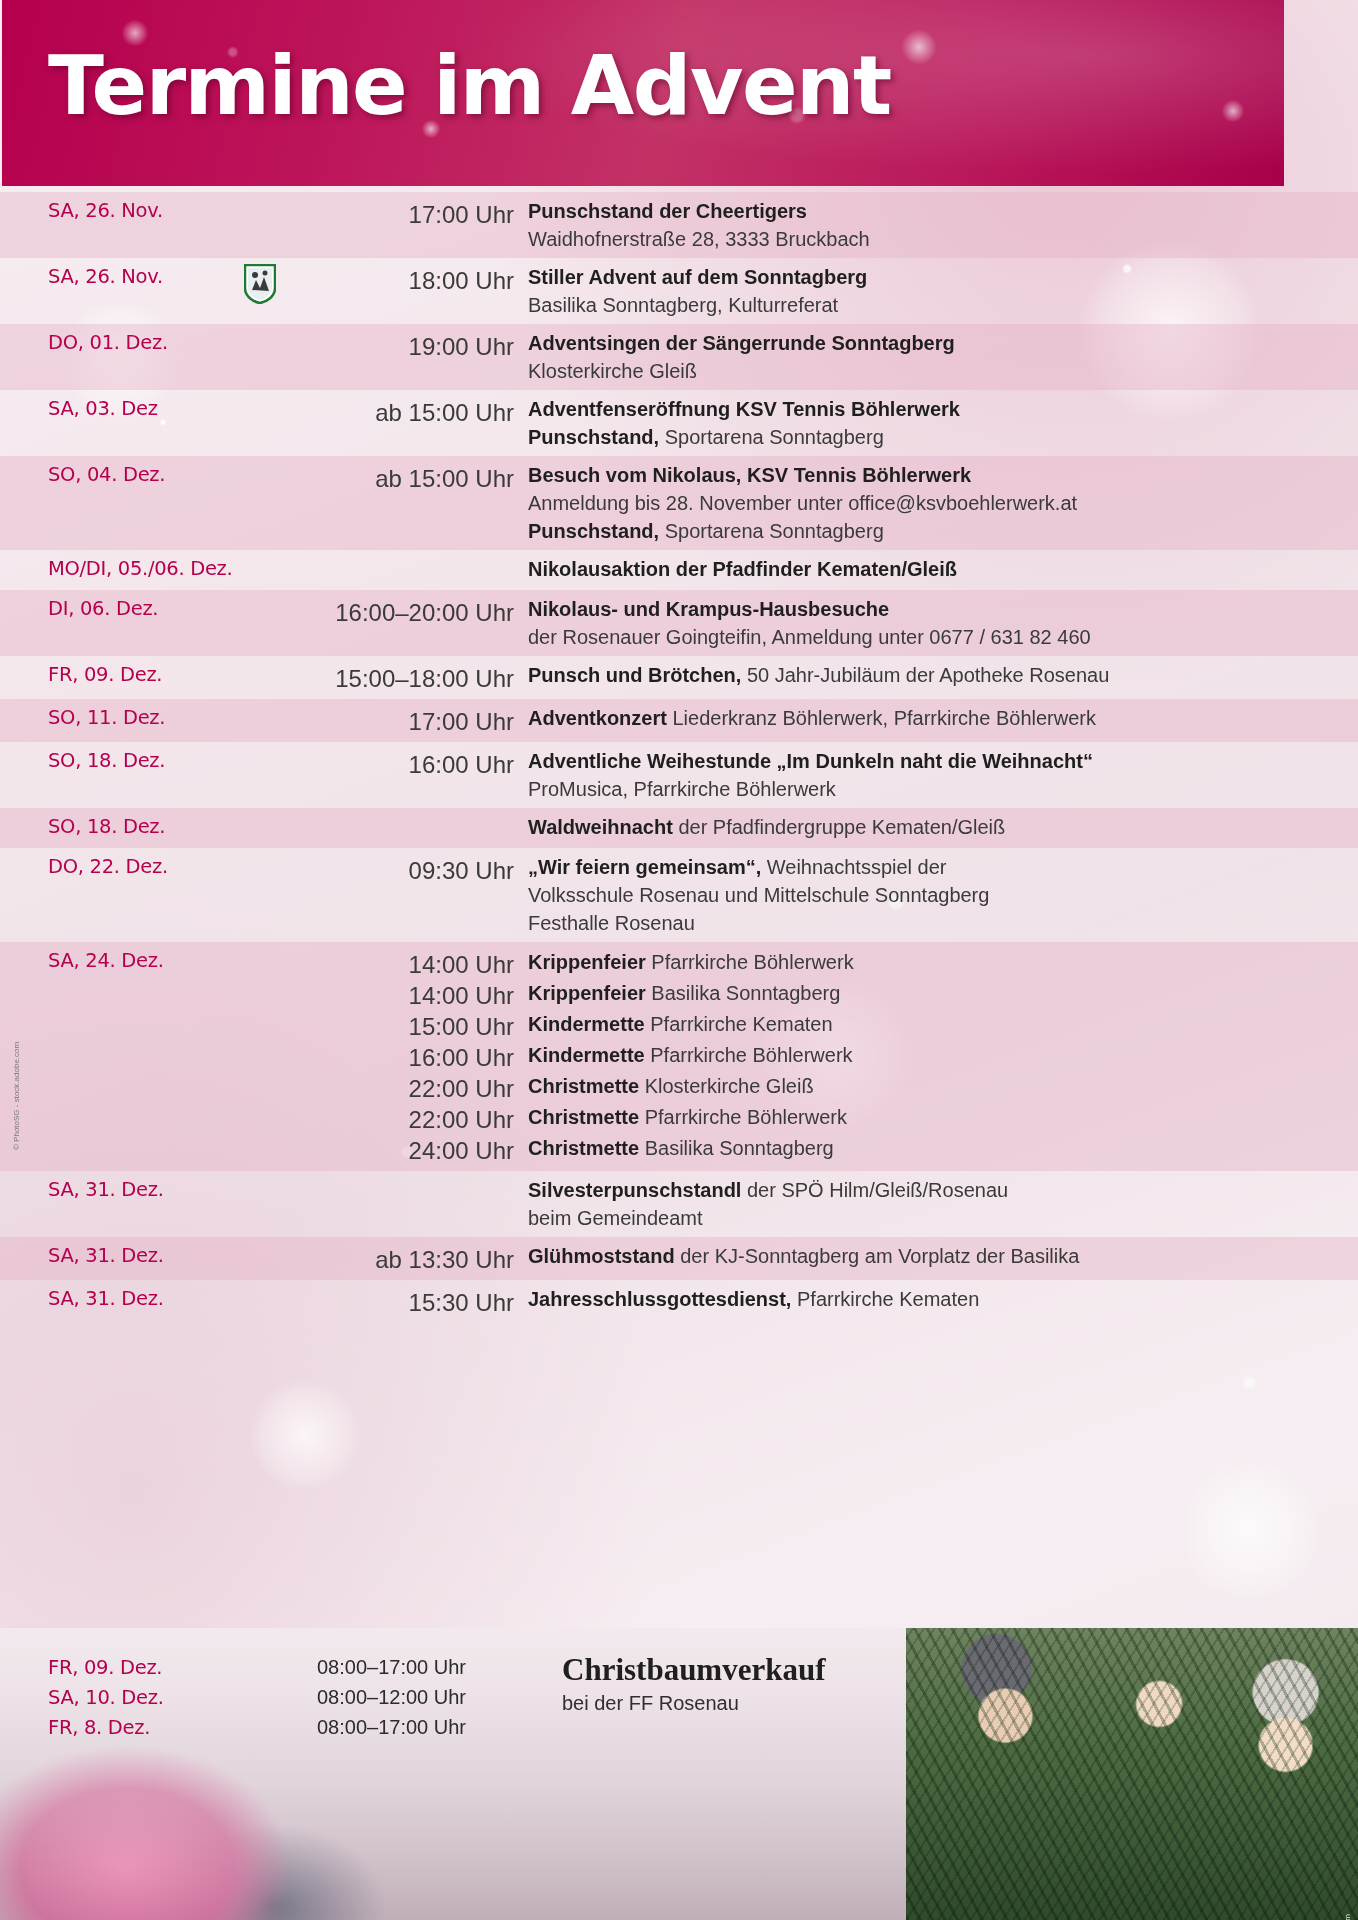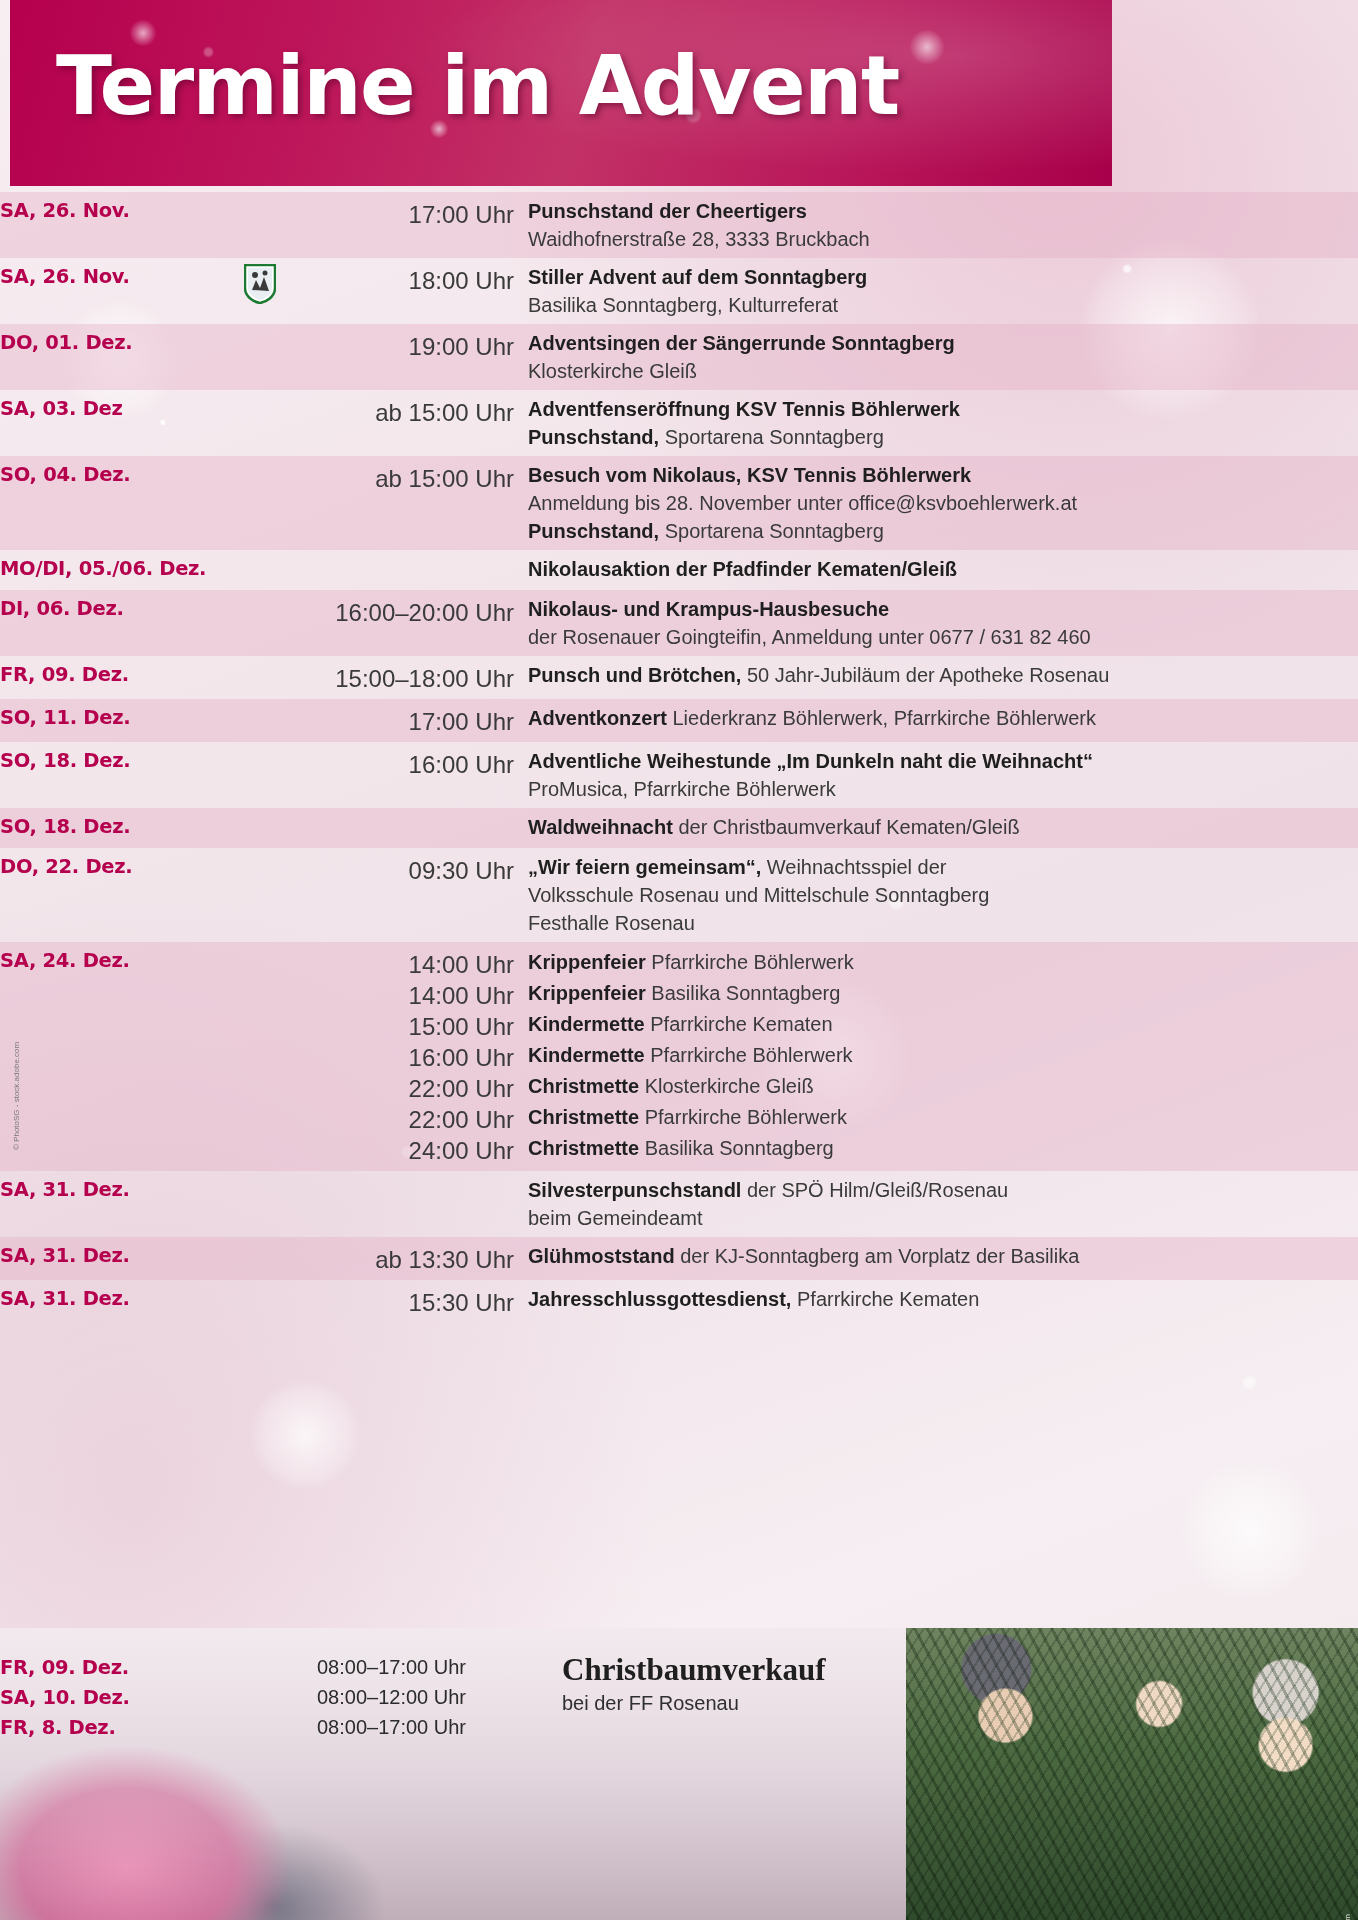--- a/index.html
+++ b/index.html
@@ -32,22 +32,22 @@
   .bokeh {
     position: absolute;
     border-radius: 50%;
     background: radial-gradient(circle, rgba(255,255,255,0.75) 0%, rgba(255,255,255,0.25) 55%, rgba(255,255,255,0) 72%);
     pointer-events: none;
   }
 
   
   .header {
     position: absolute;
-    left: 10px; top: 0;
-    width: 1102px;
+    left: 2px; top: 0;
+    width: 1282px;
     height: 186px;
     background:
       radial-gradient(circle at 18% 28%, rgba(255,255,255,0.28) 0 3px, rgba(255,255,255,0) 6px),
       radial-gradient(circle at 62% 62%, rgba(255,255,255,0.22) 0 5px, rgba(255,255,255,0) 9px),
       radial-gradient(ellipse 70% 90% at 85% 30%, rgba(255,255,255,0.18), rgba(255,255,255,0) 70%),
       linear-gradient(105deg, #b5004e 0%, #bd1459 26%, #c23166 52%, #b9185a 76%, #a8004a 100%);
     overflow: hidden;
   }
   .header-snow {
     position: absolute;
@@ -80,24 +80,25 @@
     padding: 5px 0 5px 0;
     min-height: 30px;
     position: relative;
   }
   .row.shaded {
     background: rgba(229,176,197,0.42);
   }
   .col-date {
     width: 236px;
     flex: 0 0 236px;
+    padding-left: 48px;
     box-sizing: border-box;
     color: #b5004e;
     font-family: "DejaVu Sans", "Liberation Sans", sans-serif;
-    font-weight: bold;
+    font-weight: normal;
     font-size: 19.5px;
     letter-spacing: -0.3px;
     white-space: nowrap;
     padding-top: 2px;
   }
   .col-crest {
     width: 48px;
     flex: 0 0 48px;
     display: flex;
     justify-content: center;
@@ -363,21 +364,21 @@
       <div class="col-desc">
         <span class="d-line"><span class="b">Adventliche Weihestunde „Im Dunkeln naht die Weihnacht“</span><span class="sub"></span></span>
         <span class="d-line"><span class="b"></span><span class="sub">ProMusica, Pfarrkirche Böhlerwerk</span></span>
       </div>
     </div>
     <div class="row shaded">
       <div class="col-date">SO,  18. Dez.</div>
       <div class="col-crest"></div>
       <div class="col-time"></div>
       <div class="col-desc">
-        <span class="d-line"><span class="b">Waldweihnacht</span><span class="sub"> der Christbaumverkauf Kematen/Gleiß</span></span>
+        <span class="d-line"><span class="b">Waldweihnacht</span><span class="sub"> der Pfadfindergruppe Kematen/Gleiß</span></span>
       </div>
     </div>
     <div class="row">
       <div class="col-date">DO,  22. Dez.</div>
       <div class="col-crest"></div>
       <div class="col-time">
         <span class="t-line">09:30 Uhr</span>
       </div>
       <div class="col-desc">
         <span class="d-line"><span class="b">„Wir feiern gemeinsam“,</span><span class="sub"> Weihnachtsspiel der</span></span>

